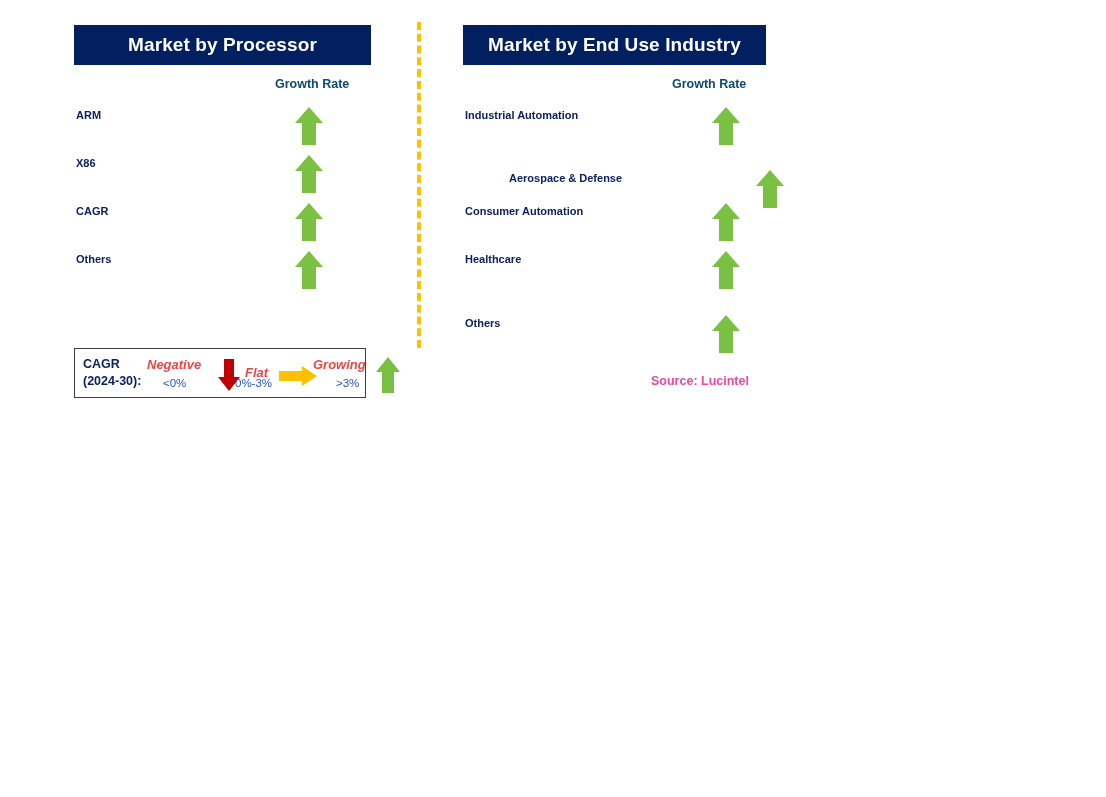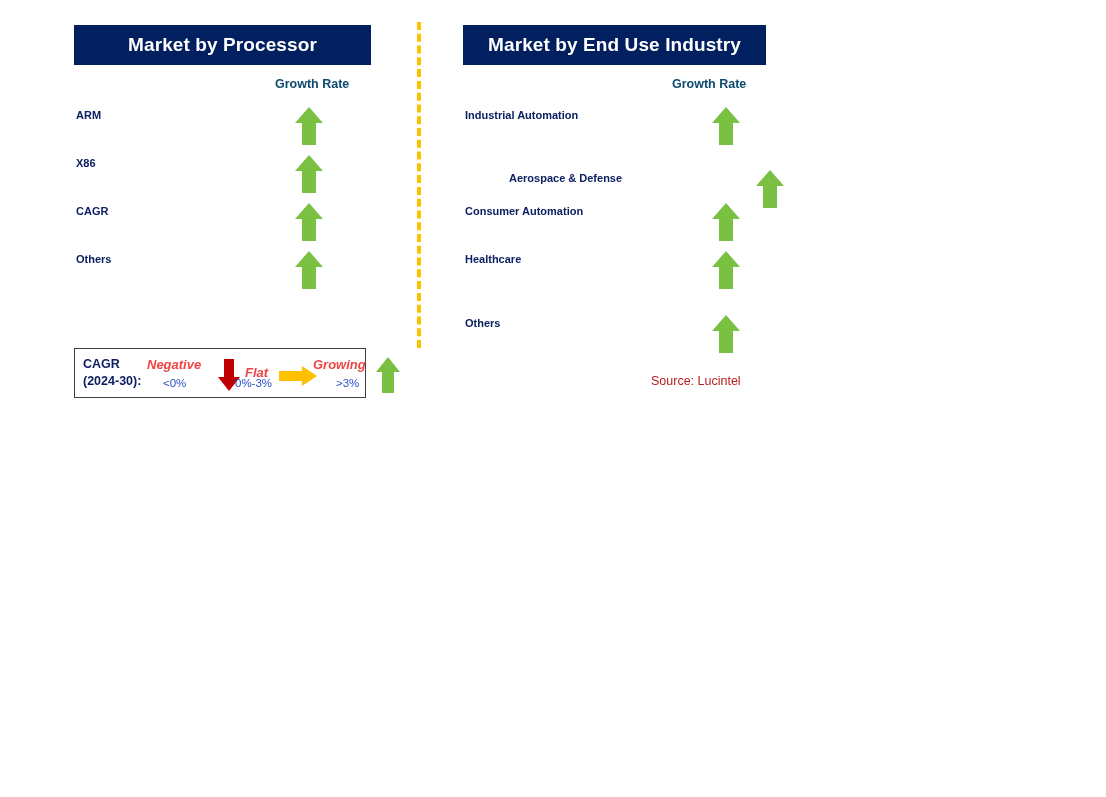--- a/index.html
+++ b/index.html
@@ -139,22 +139,22 @@
   #lg-arrow-down  { left: 142px; top: 9px;  width: 24px; height: 34px; }
   #lg-arrow-right { left: 203px; top: 16px; width: 40px; height: 22px; }
   #lg-arrow-up    { left: 300px; top: 7px;  width: 26px; height: 38px; }
 
   
   #source-note {
     position: absolute;
     left: 651px;
     top: 374px;
     font-size: 12.5px;
-    font-weight: normal;
-    color: #b91c1c;
+    font-weight: bold;
+    color: #ec4899;
     white-space: nowrap;
   }
 </style>
 </head>
 <body>
 
 <div class="panel" id="panel-processor">
 
   <div class="panel-header">
     <span class="panel-header-title">Market by Processor</span>

